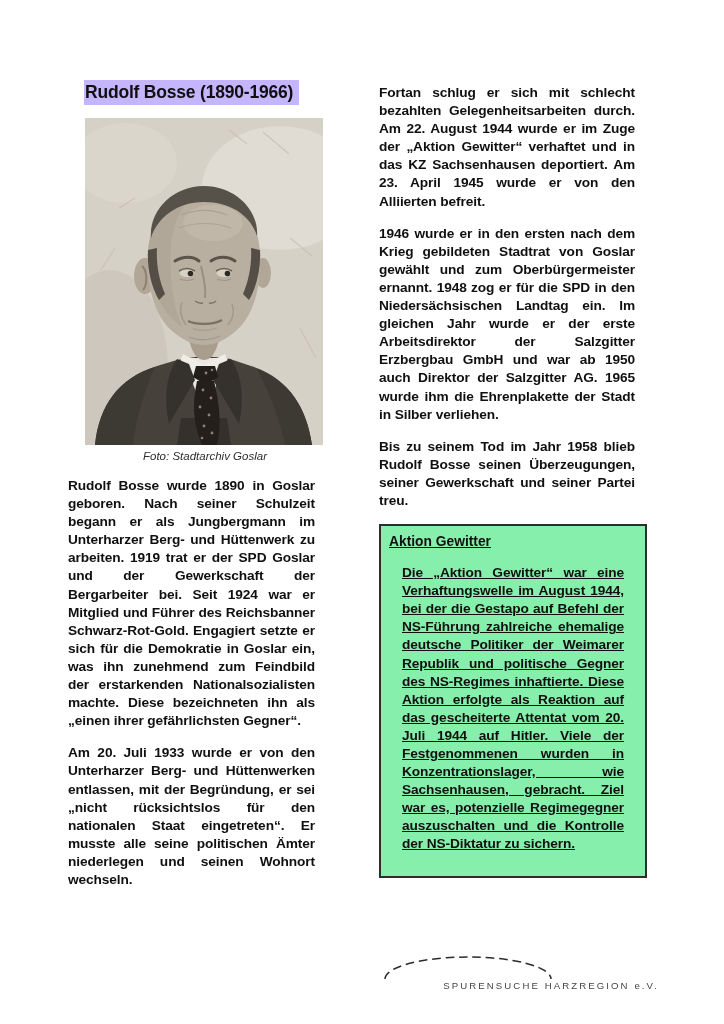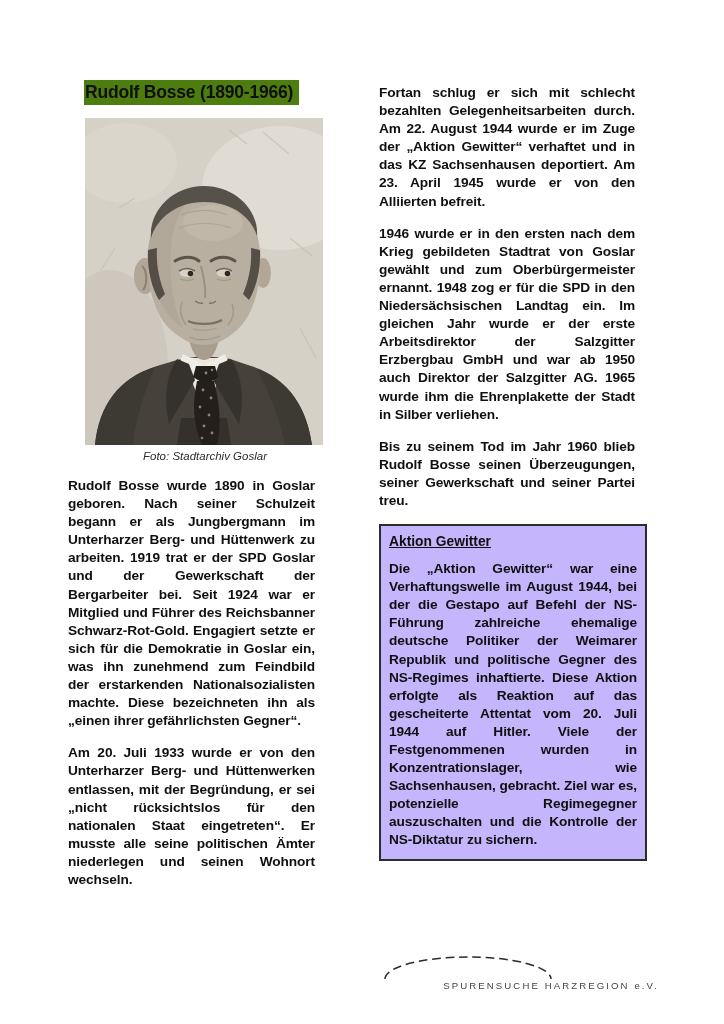--- a/index.html
+++ b/index.html
@@ -25,38 +25,38 @@
   .col-left{left:68px;top:477px;width:259px;}
   .col-right{left:379px;top:84px;width:268px;}
   .info-box{
     border:2px solid #2d2d2d;background:#cde9f6;
     padding:6px 8px 9px 8px;margin:1px 0 9px 0;
   }
   .info-box .box-title{
     font-weight:bold;text-decoration:underline;font-size:13.8px;
     margin:1px 0 9px 0;line-height:18px;
   }
-  .info-box p{margin:0;}
+  .info-box p{margin:13px;text-decoration:underline;}
   .sources{
     margin:0;text-align:justify;font-weight:bold;font-style:italic;
     font-size:11.4px;line-height:15.5px;letter-spacing:-0.1px;color:#151515;
   }
   .footer-logo{position:absolute;left:383px;top:952px;width:276px;height:48px;}
   .footer-logo .arc{position:absolute;left:0;top:2px;}
   .footer-logo .org{
     position:absolute;right:0;top:28px;white-space:nowrap;
     font-size:9.6px;letter-spacing:2.1px;color:#454545;font-weight:normal;text-align:center;
   }
 </style>
 </head>
 <body>
 
 <div class="page" style="color: rgb(16, 16, 16);">
 
-  <h1 class="page-title"><span class="hl" style="background: #4d7c0f;">Rudolf Bosse (1890-1966)</span></h1>
+  <h1 class="page-title"><span class="hl" style="background: #c4b5fd;">Rudolf Bosse (1890-1966)</span></h1>
 
   <svg class="photo" viewBox="0 0 238 327" xmlns="http://www.w3.org/2000/svg" aria-hidden="true">
     <g>
       <rect width="238" height="327" fill="#d6d1c7"></rect>
       <ellipse cx="195" cy="70" rx="78" ry="62" fill="#e1ddd4" opacity="0.9"></ellipse>
       <ellipse cx="40" cy="45" rx="52" ry="40" fill="#ddd8cf" opacity="0.7"></ellipse>
       <ellipse cx="25" cy="250" rx="58" ry="98" fill="#c6c0b5" opacity="0.55"></ellipse>
       <path d="M178,14 l26,22 M144,12 l18,14 M205,120 l22,18 M30,130 l-14,22 M215,210 l16,30 M50,80 l-16,10" stroke="#c2bcb1" stroke-width="1.2" fill="none" opacity="0.7"></path>
     </g>
     <g>
@@ -127,23 +127,23 @@
   <div class="caption">Foto: Stadtarchiv Goslar</div>
 
   <div class="col col-left">
     <p>Rudolf Bosse wurde 1890 in Goslar geboren. Nach seiner Schulzeit begann er als Jungbergmann im Unterharzer Berg- und Hüttenwerk zu arbeiten. 1919 trat er der SPD Goslar und der Gewerkschaft der Bergarbeiter bei. Seit 1924 war er Mitglied und Führer des Reichsbanner Schwarz-Rot-Gold. Engagiert setzte er sich für die Demokratie in Goslar ein, was ihn zunehmend zum Feindbild der erstarkenden Nationalsozialisten machte. Diese bezeichneten ihn als „einen ihrer gefährlichsten Gegner“.</p>
     <p>Am 20. Juli 1933 wurde er von den Unterharzer Berg- und Hüttenwerken entlassen, mit der Begründung, er sei „nicht rücksichtslos für den nationalen Staat eingetreten“. Er musste alle seine politischen Ämter niederlegen und seinen Wohnort wechseln.</p>
   </div>
 
   <div class="col col-right">
     <p>Fortan schlug er sich mit schlecht bezahlten Gelegenheitsarbeiten durch. Am 22. August 1944 wurde er im Zuge der „Aktion Gewitter“ verhaftet und in das KZ Sachsenhausen deportiert. Am 23. April 1945 wurde er von den Alliierten befreit.</p>
     <p>1946 wurde er in den ersten nach dem Krieg gebildeten Stadtrat von Goslar gewählt und zum Oberbürgermeister ernannt. 1948 zog er für die SPD in den Niedersächsischen Landtag ein. Im gleichen Jahr wurde er der erste Arbeitsdirektor der Salzgitter Erzbergbau GmbH und war ab 1950 auch Direktor der Salzgitter AG. 1965 wurde ihm die Ehrenplakette der Stadt in Silber verliehen.</p>
-    <p>Bis zu seinem Tod im Jahr 1960 blieb Rudolf Bosse seinen Überzeugungen, seiner Gewerkschaft und seiner Partei treu.</p>
+    <p>Bis zu seinem Tod im Jahr 1958 blieb Rudolf Bosse seinen Überzeugungen, seiner Gewerkschaft und seiner Partei treu.</p>
 
-    <div class="info-box" style="background: #c4b5fd; border-color: rgb(45, 45, 45);">
+    <div class="info-box" style="background: #86efac; border-color: rgb(45, 45, 45);">
       <div class="box-title">Aktion Gewitter</div>
       <p>Die „Aktion Gewitter“ war eine Verhaftungswelle im August 1944, bei der die Gestapo auf Befehl der NS-Führung zahlreiche ehemalige deutsche Politiker der Weimarer Republik und politische Gegner des NS-Regimes inhaftierte. Diese Aktion erfolgte als Reaktion auf das gescheiterte Attentat vom 20. Juli 1944 auf Hitler. Viele der Festgenommenen wurden in Konzentrationslager, wie Sachsenhausen, gebracht. Ziel war es, potenzielle Regimegegner auszuschalten und die Kontrolle der NS-Diktatur zu sichern.</p>
     </div>
 
   </div>
 
   <div class="footer-logo">
     <svg class="arc" width="170" height="26" viewBox="0 0 170 26" xmlns="http://www.w3.org/2000/svg" aria-hidden="true">
       <path d="M2,25 A83,22 0 0 1 168,25" fill="none" stroke="#2b2b2b" stroke-width="1.5" stroke-dasharray="8.6 4.8"></path>
     </svg>

